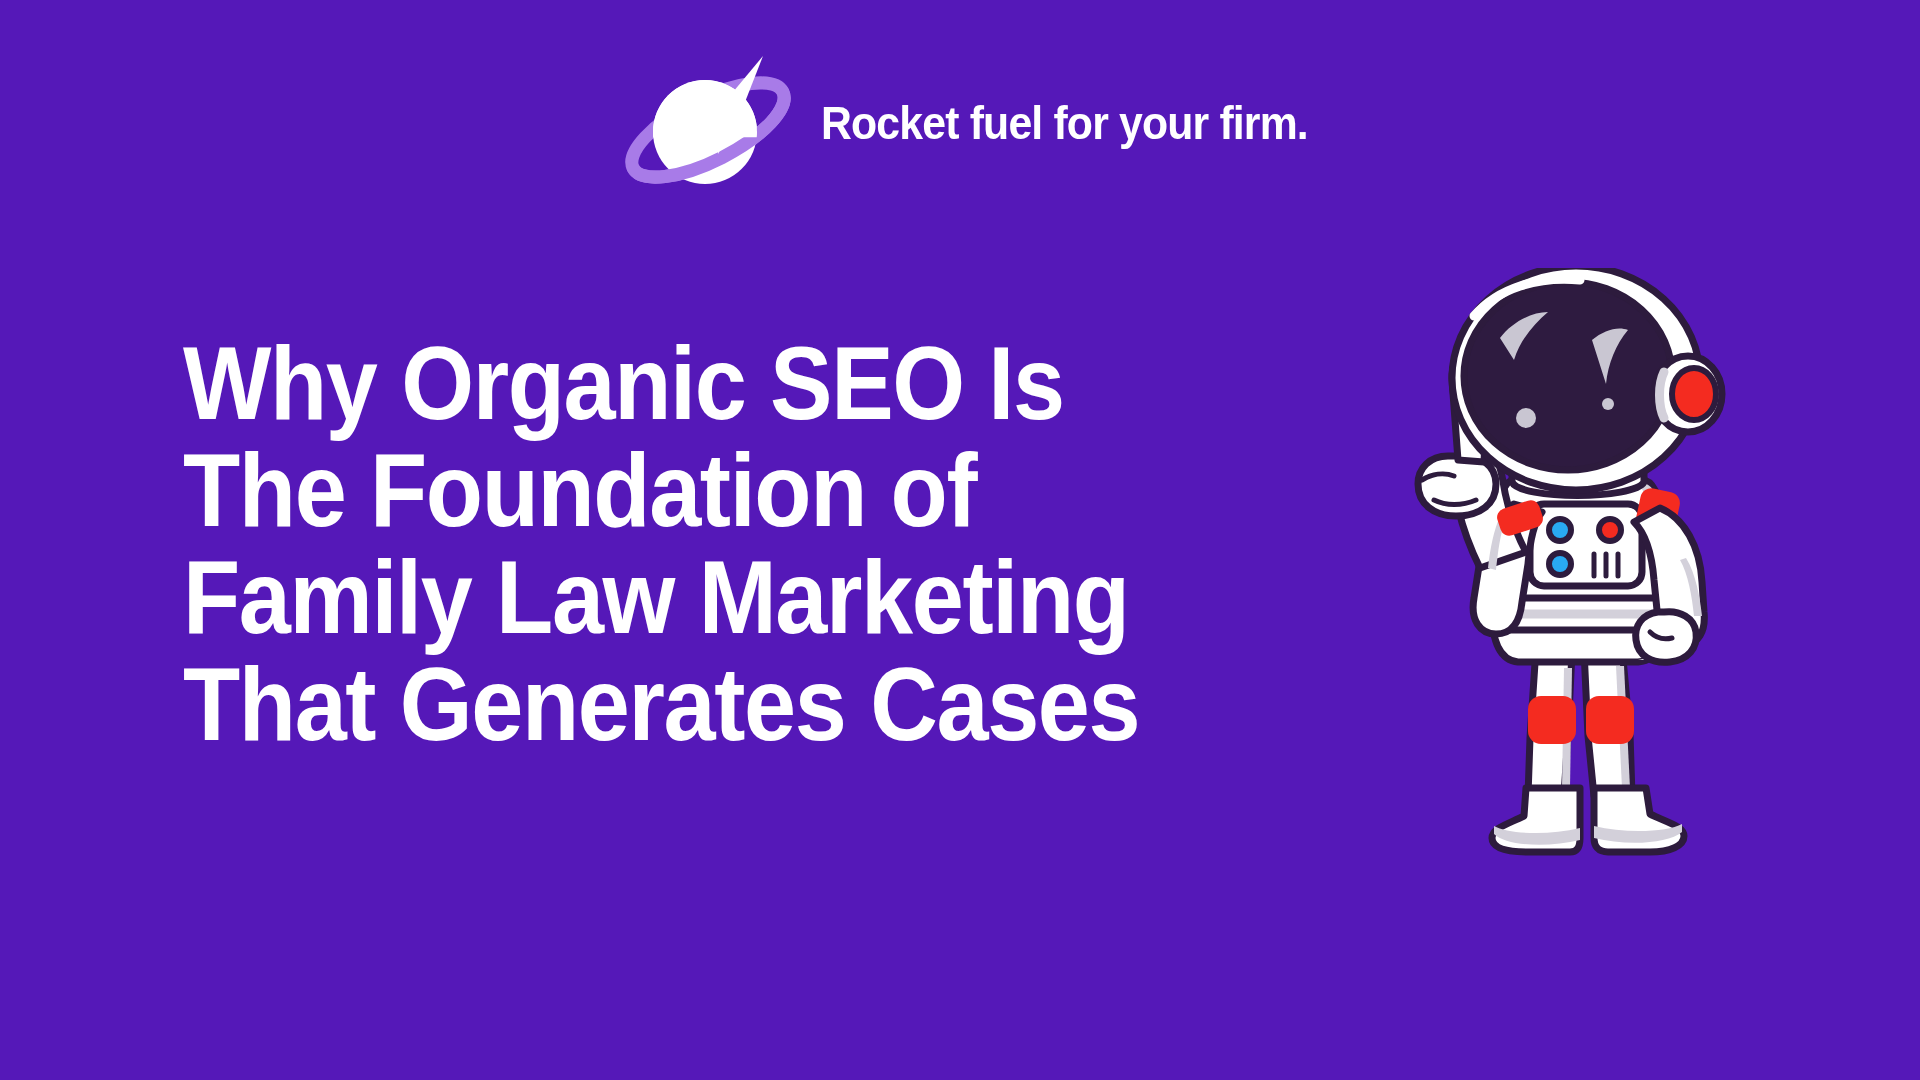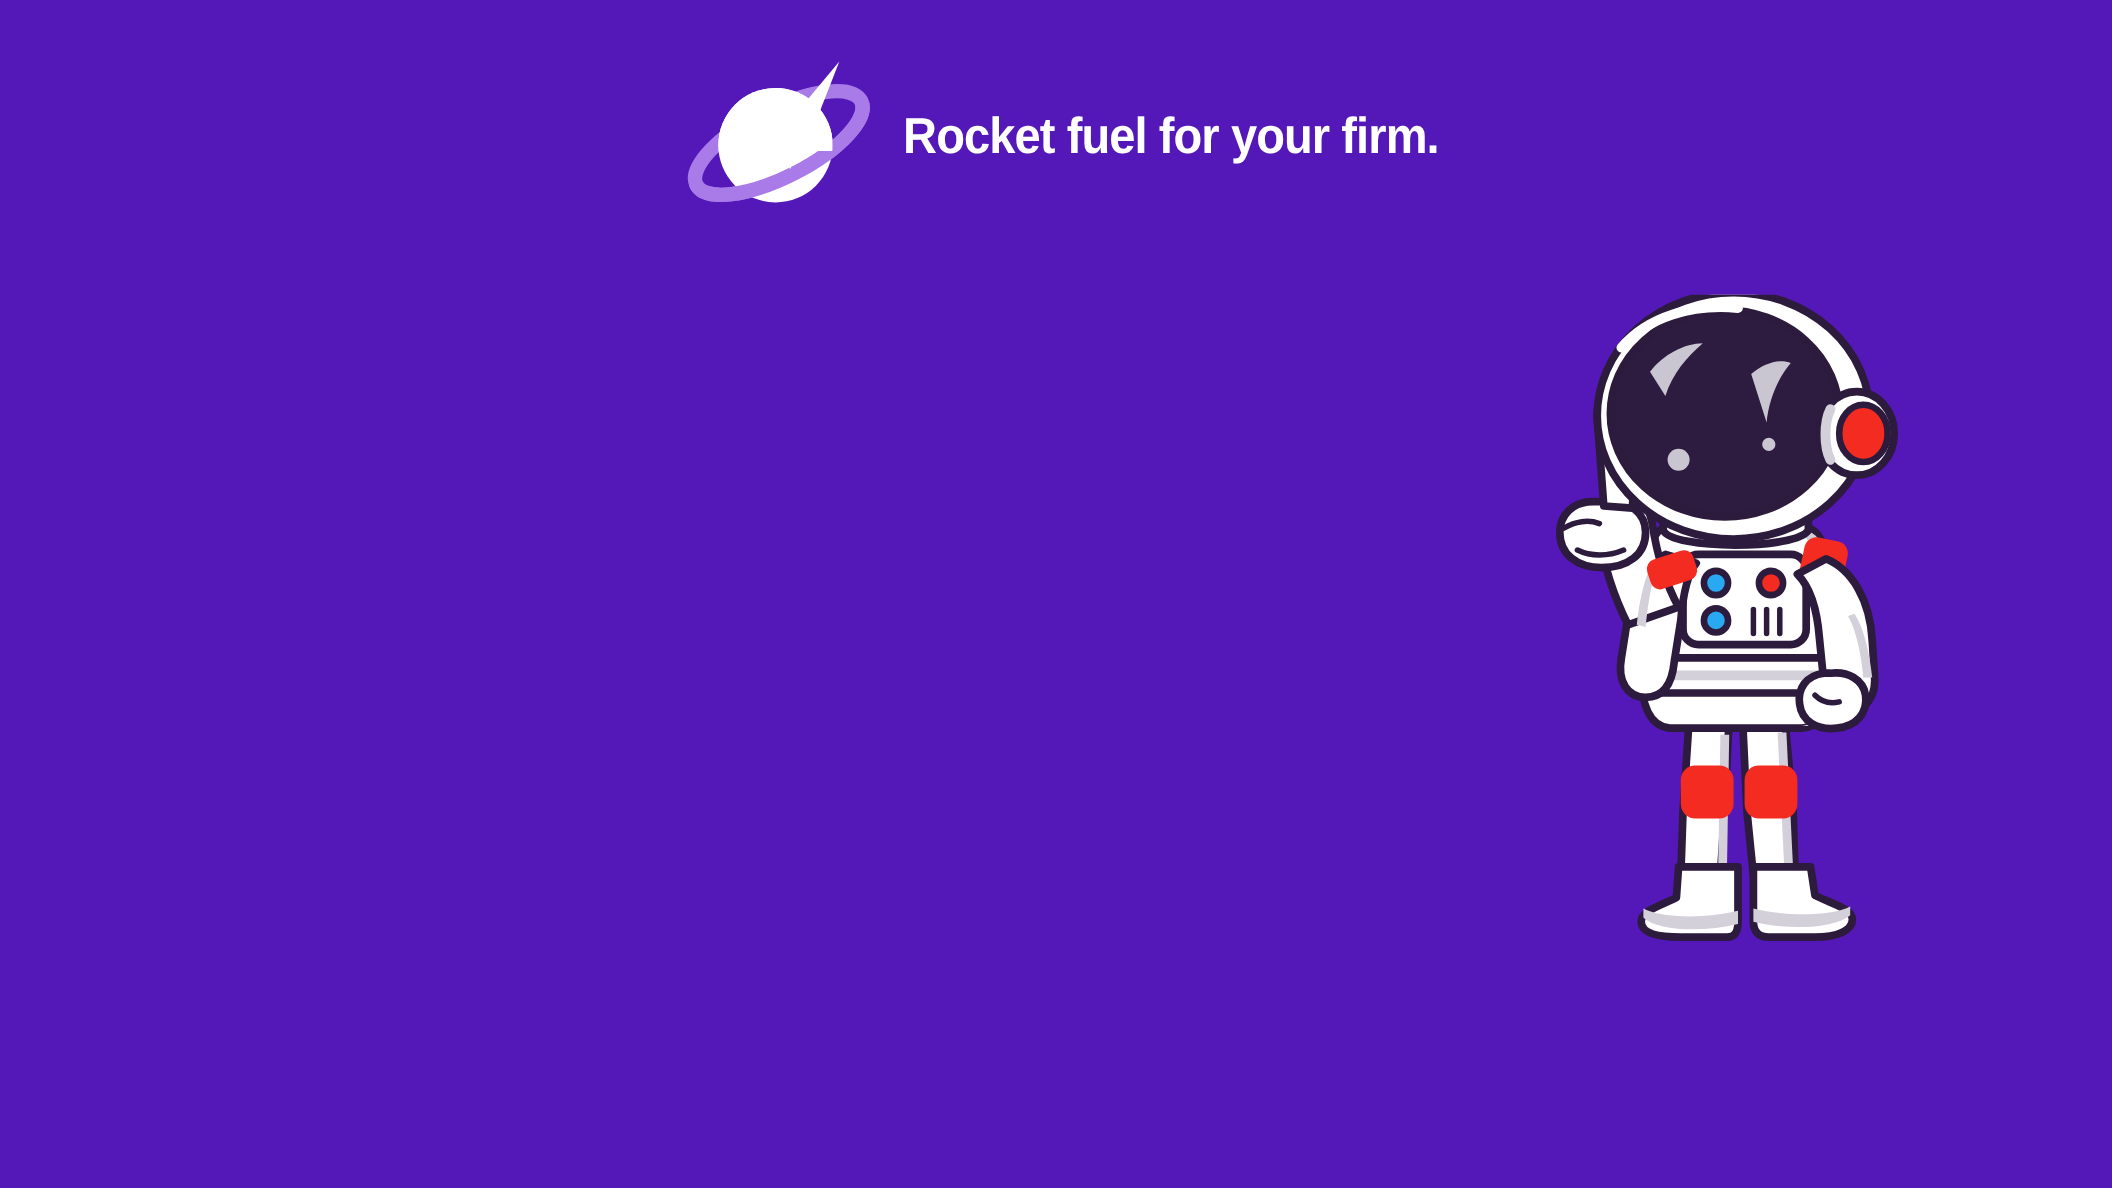--- a/index.html
+++ b/index.html
@@ -101,20 +101,26 @@
 
         <path d="M 146 6 L 96 66 L 100 82 L 118 66 L 128 52 Z" fill="#FFFFFF"></path>
         <path d="M 113 40 L 86 39 L 96 66 Z" fill="#FFFFFF"></path>
         <path d="M 100 82 L 101 104 L 119 68 Z" fill="#FFFFFF"></path>
       </svg>
     </div>
 
     <div class="tagline">Rocket fuel for your firm.</div>
   </div>
 
+  <div class="headline">
+    <div class="headline-line">Why Organic SEO Is</div>
+    <div class="headline-line">The Foundation of</div>
+    <div class="headline-line">Family Law Marketing</div>
+    <div class="headline-line">That Generates Cases</div>
+  </div>
 
   <div class="astronaut">
     <svg viewBox="0 0 360 600" xmlns="http://www.w3.org/2000/svg">
       <g stroke="#2D1B3D" stroke-width="7" stroke-linejoin="round" stroke-linecap="round">
 
         <path d="M 148 380 L 142 470 L 140 528 L 176 528 L 180 466 L 184 384 Z" fill="#FFFFFF"></path>
 
         <path d="M 196 382 L 200 468 L 206 528 L 244 528 L 242 466 L 234 380 Z" fill="#FFFFFF"></path>
 
         <path d="M 176 400 L 174 520 L 182 520 L 184 400 Z" fill="#D3D0DA" stroke="none"></path>

